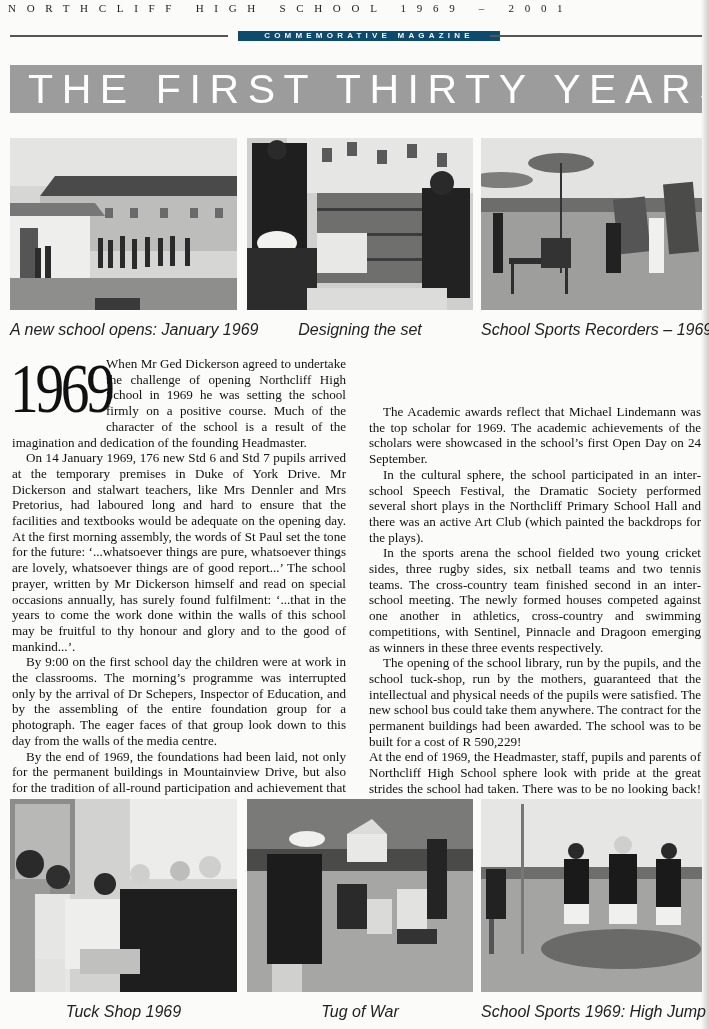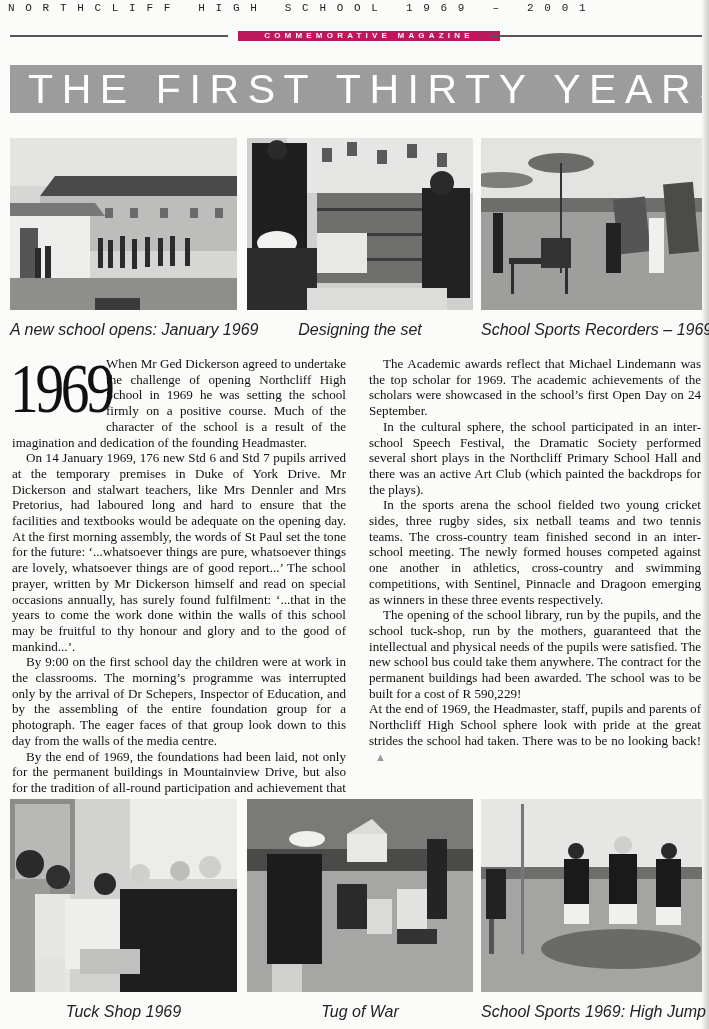--- a/index.html
+++ b/index.html
@@ -10,35 +10,35 @@
       font-family: "Liberation Serif", serif;
       color: #1a1a1a;
     }
     .binding-shadow {
       position: absolute; right: 0; top: 0; width: 8px; height: 1029px;
       background: linear-gradient(to right, rgba(0,0,0,0), rgba(0,0,0,0.18));
     }
     
     .masthead {
       position: absolute; left: 8px; top: 2px; width: 700px;
-      font-family: Liberation Mono, monospace;
+      font-family: Liberation Serif, serif;
       font-size: 11px; letter-spacing: 10.7px; white-space: nowrap;
       color: #222;
     }
     .rule-row {
       position: absolute; left: 10px; top: 31px; width: 692px; height: 10px;
     }
     .rule-row .line {
       position: absolute; top: 4px; height: 2px; background: #555;
     }
     .rule-row .line.left { left: 0; width: 218px; }
     .rule-row .line.right { left: 480px; width: 212px; }
     .subtitle-badge {
       position: absolute; left: 228px; top: 0; width: 262px; height: 10px;
-      background: #be185d; color: #f4f4f4;
+      background: #0c4a6e; color: #f4f4f4;
       font-family: "Liberation Sans", sans-serif; font-size: 8px; font-weight: bold;
       letter-spacing: 4.2px; line-height: 10px; text-align: center;
       white-space: nowrap; overflow: hidden;
     }
     .title-band {
       position: absolute; left: 10px; top: 65px; width: 692px; height: 48px;
       background: #9c9c9c;
       color: #ffffff;
       font-family: "Liberation Sans", sans-serif;
       font-size: 41px; letter-spacing: 8.6px; line-height: 48px;
@@ -54,21 +54,21 @@
       position: absolute; font-family: "Liberation Sans", sans-serif; font-style: italic;
       font-size: 16px; color: #222; text-align: center; white-space: nowrap;
     }
     
     .col {
       position: absolute; top: 356px;
       font-size: 13.1px; line-height: 15.7px; text-align: justify;
       color: #111;
     }
     .col-left { left: 12px; width: 334px; }
-    .col-right { left: 369px; width: 332px; }
+    .col-right { left: 369px; width: 332px; margin-top: 48px; }
     .col p { margin: 0; text-indent: 14px; }
     .col p.noindent { text-indent: 0; }
     .dropcap {
       float: left; font-size: 70px; line-height: 58px; height: 60px;
       margin: 4px 8px 0 -2px; letter-spacing: -4px;
       font-family: "Liberation Serif", serif; transform: scaleX(0.82); transform-origin: left top;
       width: 100px; margin-right: -4px;
     }
     .end-mark { color: #9a9a9a; font-size: 11px; margin-left: 6px; }
   </style>

